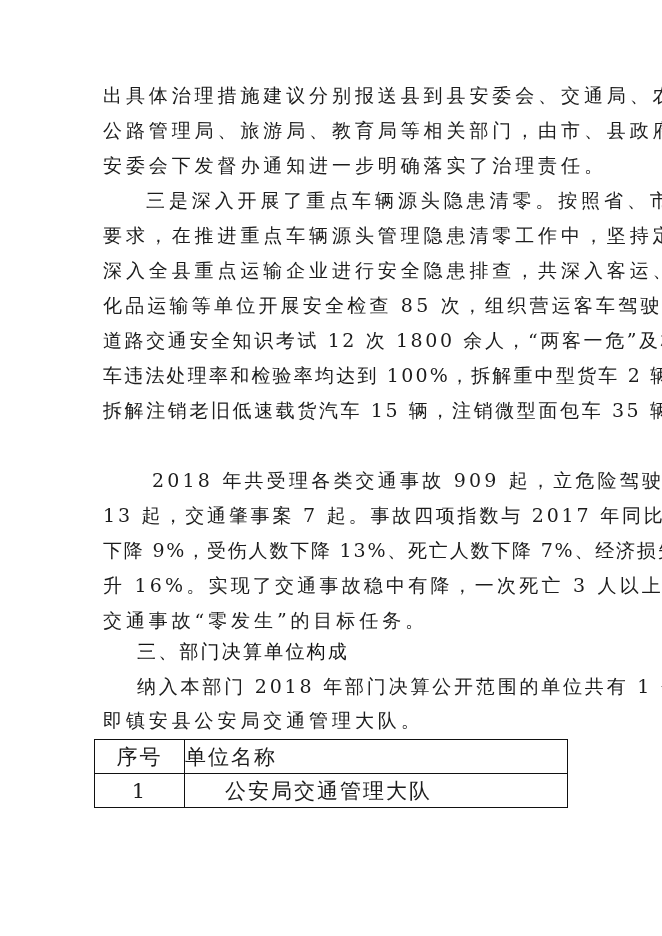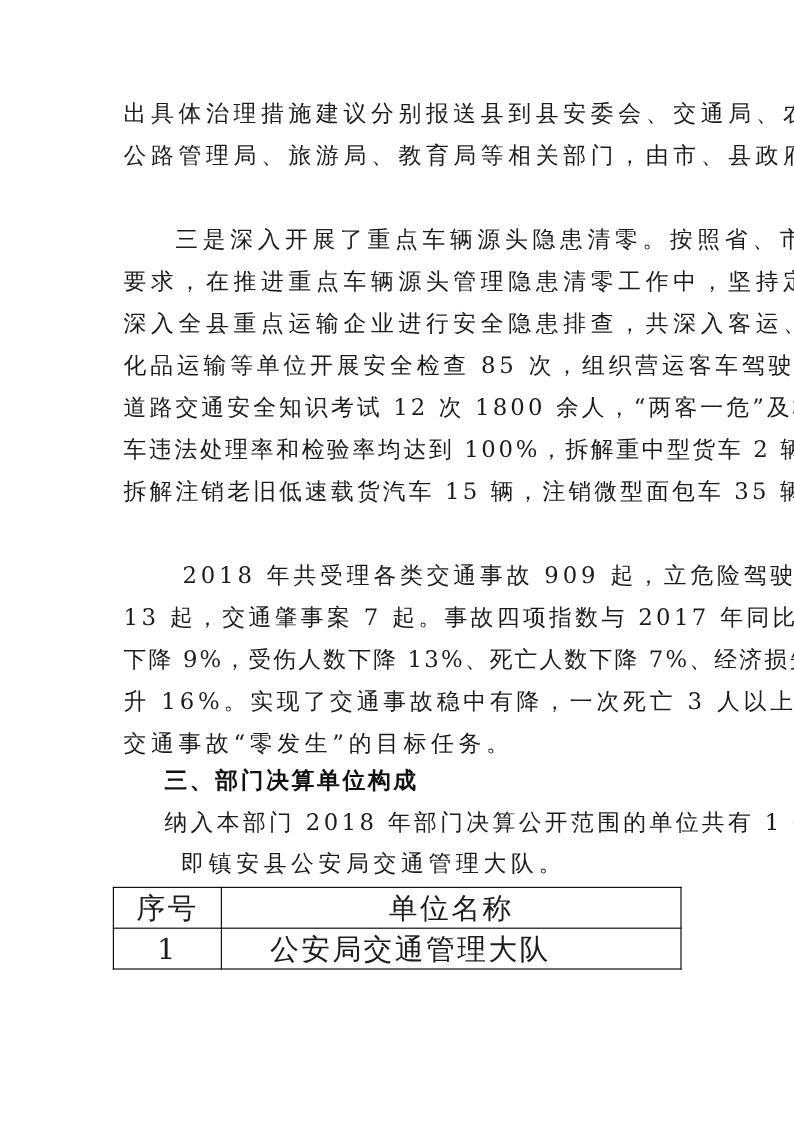--- a/index.html
+++ b/index.html
@@ -29,81 +29,82 @@
       font-size: 19px;
       line-height: 26px;
       white-space: nowrap;
       letter-spacing: 3.9px;
       color: #1c1c1c;
     }
     .heading {
       position: absolute;
       left: 137px;
       font-family: "DejaVu Sans", "Liberation Sans", sans-serif;
-      font-weight: bold;
+      font-weight: normal;
       font-size: 19px;
       line-height: 26px;
       letter-spacing: 2.2px;
       color: #111111;
       white-space: nowrap;
     }
     table.units {
       position: absolute;
       left: 94px;
       top: 739px;
       width: 474px;
       border-collapse: collapse;
-      font-size: 24px;
+      font-size: 21px;
       color: #1c1c1c;
     }
     table.units td {
       border: 1.5px solid #111111;
       height: 33px;
       padding: 0;
       letter-spacing: 2px;
       white-space: nowrap;
     }
     td.col-idx {
       width: 89px;
       text-align: center;
     }
     td.col-name-head {
-      text-align: center;
+      text-align: left;
     }
     td.col-name {
       text-align: left;
       padding-left: 40px !important;
     }
   </style>
 </head>
 <body>
 
 <div class="page">
 
   <div class="line" style="top:82px;">出具体治理措施建议分别报送县到县安委会、交通局、农村</div>
   <div class="line" style="top:117px;">公路管理局、旅游局、教育局等相关部门，由市、县政府和</div>
+  <div class="line" style="top:152px;">安委会下发督办通知进一步明确落实了治理责任。</div>
 
   <div class="line" style="top:187px; left:146px;">三是深入开展了重点车辆源头隐患清零。按照省、市</div>
   <div class="line" style="top:222px;">要求，在推进重点车辆源头管理隐患清零工作中，坚持定期</div>
   <div class="line" style="top:257px;">深入全县重点运输企业进行安全隐患排查，共深入客运、危</div>
   <div class="line" style="top:292px; letter-spacing:3.2px;">化品运输等单位开展安全检查 85 次，组织营运客车驾驶人</div>
   <div class="line" style="top:327px; letter-spacing:2.6px;">道路交通安全知识考试 12 次 1800 余人，“两客一危”及校</div>
   <div class="line" style="top:362px; letter-spacing:2.2px;">车违法处理率和检验率均达到 100%，拆解重中型货车 2 辆，</div>
   <div class="line" style="top:397px; letter-spacing:2.6px;">拆解注销老旧低速载货汽车 15 辆，注销微型面包车 35 辆，</div>
 
   <div class="line" style="top:467px; left:152px; letter-spacing:3.2px;">2018 年共受理各类交通事故 909 起，立危险驾驶案</div>
   <div class="line" style="top:502px; letter-spacing:2.8px;">13 起，交通肇事案 7 起。事故四项指数与 2017 年同比起数</div>
   <div class="line" style="top:537px; letter-spacing:1.8px;">下降 9%，受伤人数下降 13%、死亡人数下降 7%、经济损失上</div>
   <div class="line" style="top:572px; letter-spacing:3.2px;">升 16%。实现了交通事故稳中有降，一次死亡 3 人以上较大</div>
   <div class="line" style="top:607px;text-align:right;">交通事故“零发生”的目标任务。</div>
 
   <div class="heading" style="top:638px;">三、部门决算单位构成</div>
 
   <div class="line" style="top:673px; left:137px; letter-spacing:2.8px;">纳入本部门 2018 年部门决算公开范围的单位共有 1 个，</div>
-  <div class="line" style="top:707px;margin-left:48px;">即镇安县公安局交通管理大队。</div>
+  <div class="line" style="top:707px;">即镇安县公安局交通管理大队。</div>
 
   <table class="units">
     <tbody>
         <tr>
       <td class="col-idx">序号</td>
       <td class="col-name-head">单位名称</td>
     </tr>
     <tr>
       <td class="col-idx">1</td>
       <td class="col-name">公安局交通管理大队</td>

